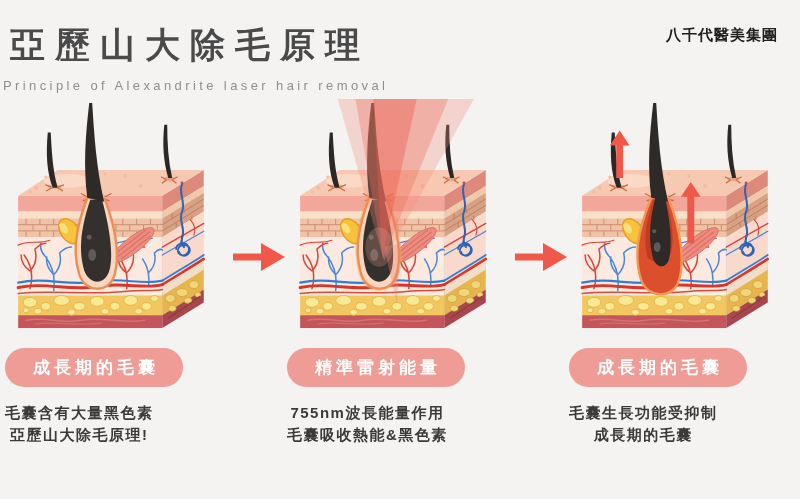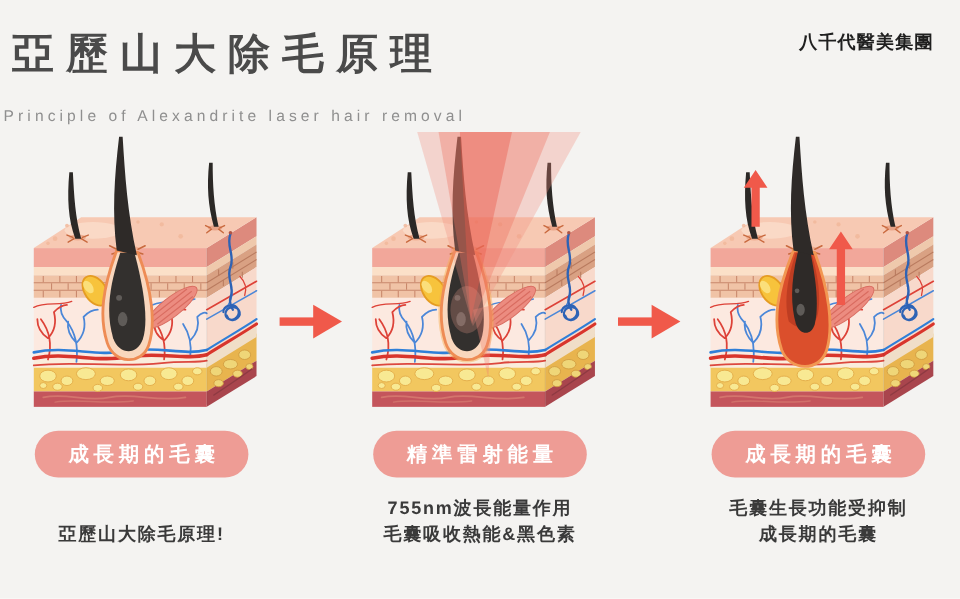--- a/index.html
+++ b/index.html
@@ -12,27 +12,27 @@
     position:absolute; top:26px; right:22px;
     font-family:Liberation Serif, serif;
     font-size:15px; font-weight:700; letter-spacing:1px; color:#1F1F1F;
   }
   header{ text-align:left; padding-top:22px; }
   .title{
     margin:0; font-size:35px; font-weight:700; letter-spacing:10px;
     color:var(--title-color,#4A4A4A); text-indent:10px;
   }
   .subtitle{
-    margin-top:20px; font-size:13px; letter-spacing:3.4px;
+    margin-top:9px; font-size:13px; letter-spacing:3.4px;
     color:var(--subtitle-color,#8F8F8F); text-indent:3px;
   }
   .steps-row{
     margin-top:6px; display:flex; justify-content:center; align-items:flex-start;
   }
-  .panel{ width:226px; display:flex; flex-direction:column; align-items:center; }
+  .panel{ width:226px; display:flex; flex-direction:column; align-items:flex-start; }
   .illustration{ width:206px; height:233px; }
   .illustration svg{ display:block; }
   .flow-arrow{ width:56px; margin-top:141px; flex:0 0 auto; }
   .pill{
     margin-top:16px; background:var(--pill-color,#EE9C95);
     border-radius:20px; padding:8px 24px 8px 28px;
   }
   .pill span{
     color:var(--pill-text,#FFFFFF); font-size:17px; font-weight:700; letter-spacing:4px;
   }
@@ -200,21 +200,21 @@
             <path d="M85,102 C75,132 73,154 79,174 C84,188 99,189 104,175 C109,160 105,132 97,102 Z" fill="#33302E"></path>
             <ellipse cx="87" cy="158" rx="4" ry="6" fill="#5F5B58"></ellipse>
             <circle cx="84" cy="140" r="2.5" fill="#5F5B58"></circle>
             <path d="M84,4 C80,38 78,68 82,100 L99,104 C91,68 89,36 87,4 Z" fill="#2E2A28"></path>
           </svg>
         </div>
       <div class="pill">
         <span>成長期的毛囊</span>
       </div>
       <p class="caption">
-        <br>
+        <span>毛囊含有大量黑色素</span><br>
         <span>亞歷山大除毛原理!</span>
       </p>
     </section>
 
     <div class="flow-arrow">
       <svg viewBox="0 0 56 34" width="56" height="34">
         <rect x="2" y="13.5" width="30" height="7" class="arrow-fill" fill="#F0594A"></rect>
         <polygon points="30,3 54,17 30,31" class="arrow-fill" fill="#F0594A"></polygon>
       </svg>
     </div>

